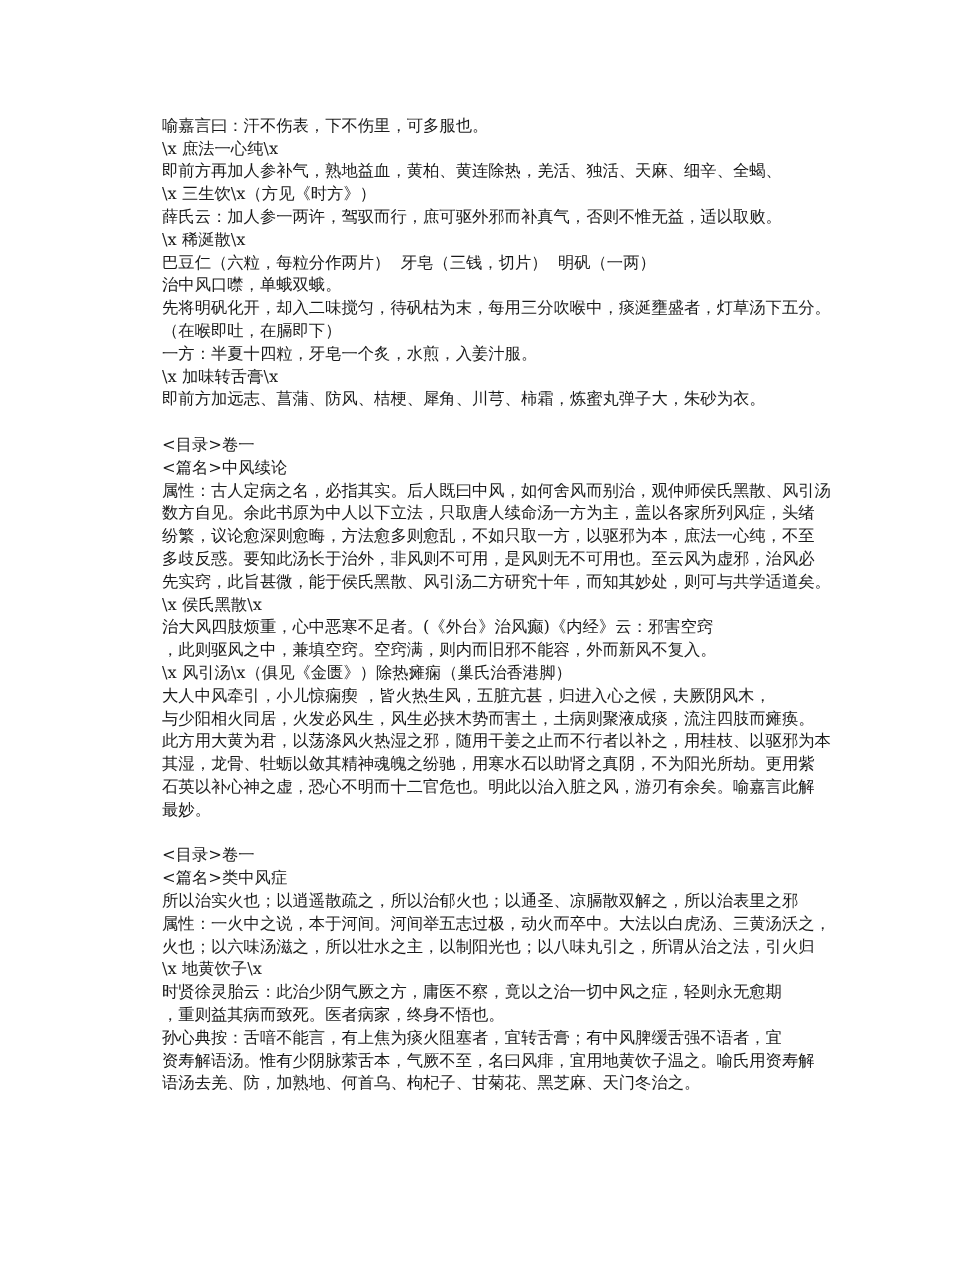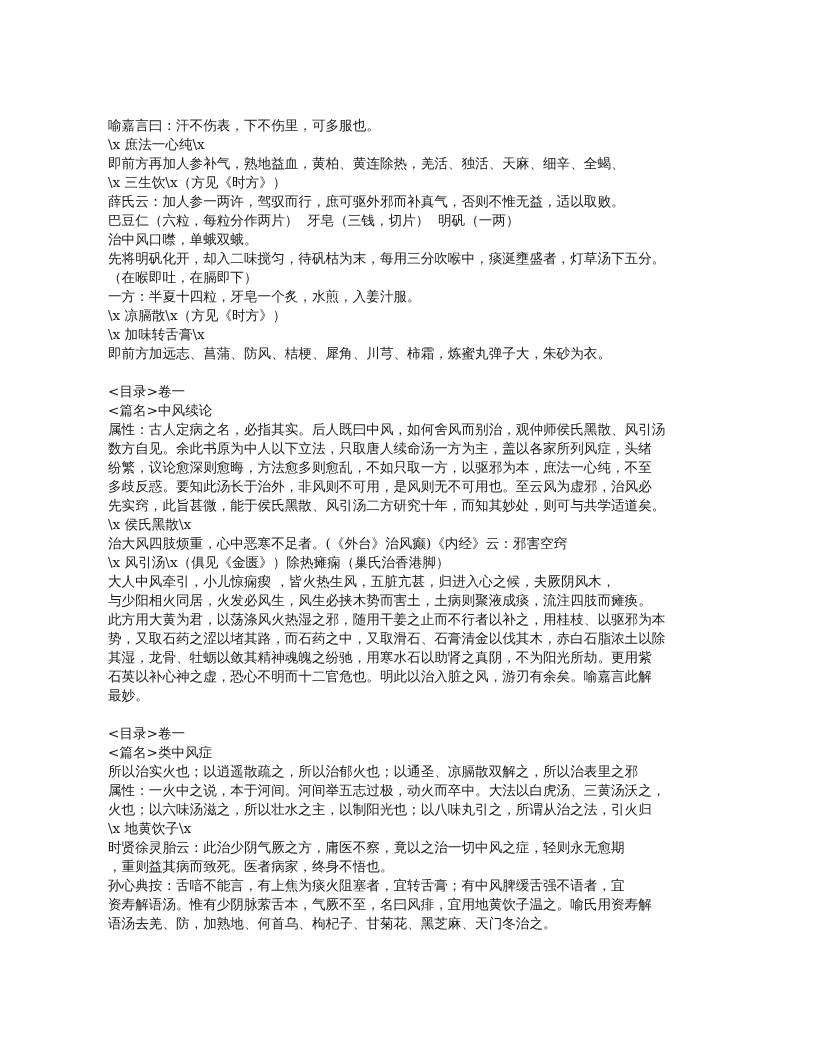--- a/index.html
+++ b/index.html
@@ -10,24 +10,23 @@
   body {
     width: 816px;
     height: 1056px;
     position: relative;
     overflow: hidden;
     font-family: "DejaVu Serif", "Liberation Serif", serif;
     color: #1a1a1a;
   }
   .page {
     position: absolute;
-    left: 108px;
+    left: 135px;
     top: 96px;
     width: 590px;
-    margin-top: 20px;
   }
   .line {
     font-size: 13.6px;
     line-height: 19px;
     height: 19px;
     white-space: pre;
     letter-spacing: 0px;
   }
   .blank {
     height: 19px;
@@ -35,43 +34,43 @@
 </style>
 </head>
 <body>
 
 <div class="page">
   <div class="line">喻嘉言曰：汗不伤表，下不伤里，可多服也。</div>
   <div class="line">\x 庶法一心纯\x</div>
   <div class="line">即前方再加人参补气，熟地益血，黄柏、黄连除热，羌活、独活、天麻、细辛、全蝎、</div>
   <div class="line">\x 三生饮\x（方见《时方》）</div>
   <div class="line">薛氏云：加人参一两许，驾驭而行，庶可驱外邪而补真气，否则不惟无益，适以取败。</div>
+  <div class="line">\x 稀涎散\x</div>
   <div class="line">巴豆仁（六粒，每粒分作两片）  牙皂（三钱，切片）  明矾（一两）</div>
   <div class="line">治中风口噤，单蛾双蛾。</div>
   <div class="line">先将明矾化开，却入二味搅匀，待矾枯为末，每用三分吹喉中，痰涎壅盛者，灯草汤下五分。</div>
   <div class="line">（在喉即吐，在膈即下）</div>
   <div class="line">一方：半夏十四粒，牙皂一个炙，水煎，入姜汁服。</div>
-  <div class="line">\x 凉膈散\x（方见《时方》）</div>
   <div class="line">\x 加味转舌膏\x</div>
   <div class="line">即前方加远志、菖蒲、防风、桔梗、犀角、川芎、柿霜，炼蜜丸弹子大，朱砂为衣。</div>
   <div class="line blank"></div>
   <div class="line">&lt;目录&gt;卷一</div>
   <div class="line">&lt;篇名&gt;中风续论</div>
   <div class="line">属性：古人定病之名，必指其实。后人既曰中风，如何舍风而别治，观仲师侯氏黑散、风引汤</div>
   <div class="line">数方自见。余此书原为中人以下立法，只取唐人续命汤一方为主，盖以各家所列风症，头绪</div>
   <div class="line">纷繁，议论愈深则愈晦，方法愈多则愈乱，不如只取一方，以驱邪为本，庶法一心纯，不至</div>
   <div class="line">多歧反惑。要知此汤长于治外，非风则不可用，是风则无不可用也。至云风为虚邪，治风必</div>
   <div class="line">先实窍，此旨甚微，能于侯氏黑散、风引汤二方研究十年，而知其妙处，则可与共学适道矣。</div>
   <div class="line">\x 侯氏黑散\x</div>
   <div class="line">治大风四肢烦重，心中恶寒不足者。(《外台》治风癫)《内经》云：邪害空窍</div>
+  <div class="line">，此则驱风之中，兼填空窍。空窍满，则内而旧邪不能容，外而新风不复入。</div>
   <div class="line">\x 风引汤\x（俱见《金匮》）除热瘫痫（巢氏治香港脚）</div>
   <div class="line">大人中风牵引，小儿惊痫瘈 ，皆火热生风，五脏亢甚，归进入心之候，夫厥阴风木，</div>
   <div class="line">与少阳相火同居，火发必风生，风生必挟木势而害土，土病则聚液成痰，流注四肢而瘫痪。</div>
   <div class="line">此方用大黄为君，以荡涤风火热湿之邪，随用干姜之止而不行者以补之，用桂枝、以驱邪为本</div>
-  <div class="line">势，又取石药之涩以堵其路，而石药之中，又取滑石、石膏清金以伐其木，赤白石脂浓土以除</div>
   <div class="line">其湿，龙骨、牡蛎以敛其精神魂魄之纷驰，用寒水石以助肾之真阴，不为阳光所劫。更用紫</div>
   <div class="line">石英以补心神之虚，恐心不明而十二官危也。明此以治入脏之风，游刃有余矣。喻嘉言此解</div>
   <div class="line">最妙。</div>
   <div class="line blank"></div>
   <div class="line">&lt;目录&gt;卷一</div>
   <div class="line">&lt;篇名&gt;类中风症</div>
   <div class="line">所以治实火也；以逍遥散疏之，所以治郁火也；以通圣、凉膈散双解之，所以治表里之邪</div>
   <div class="line">属性：一火中之说，本于河间。河间举五志过极，动火而卒中。大法以白虎汤、三黄汤沃之，</div>
   <div class="line">火也；以六味汤滋之，所以壮水之主，以制阳光也；以八味丸引之，所谓从治之法，引火归</div>
   <div class="line">\x 地黄饮子\x</div>

